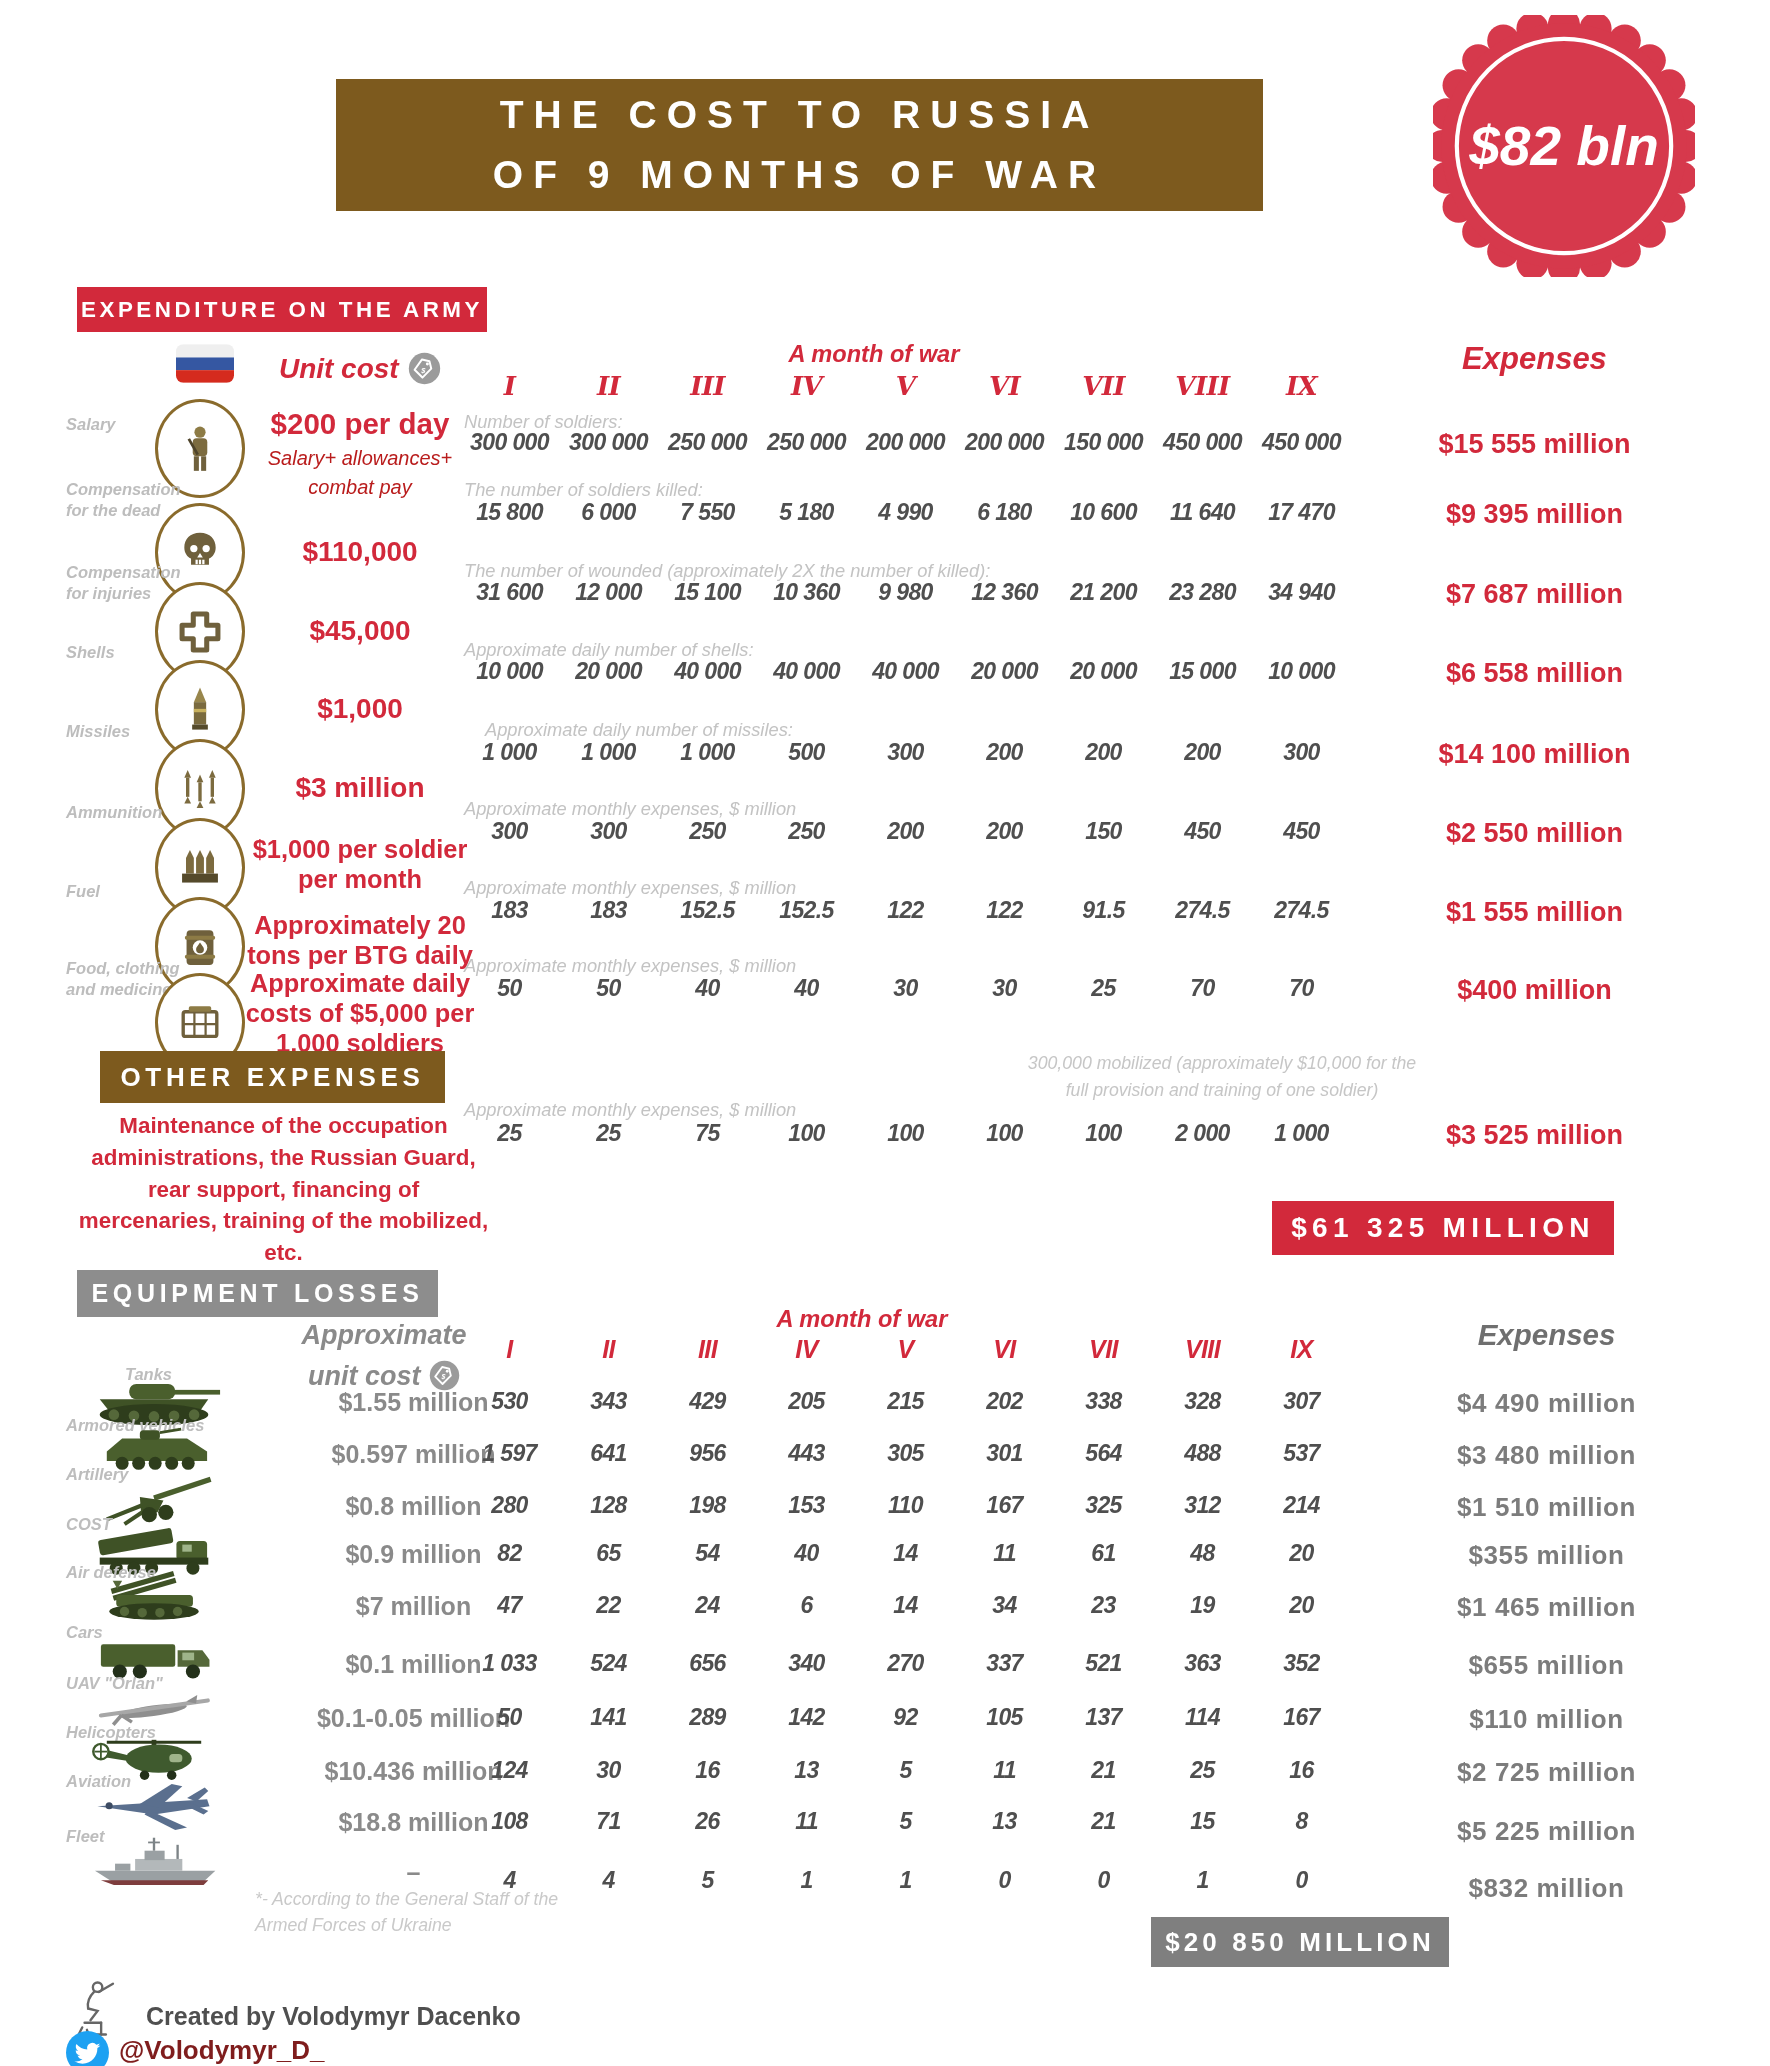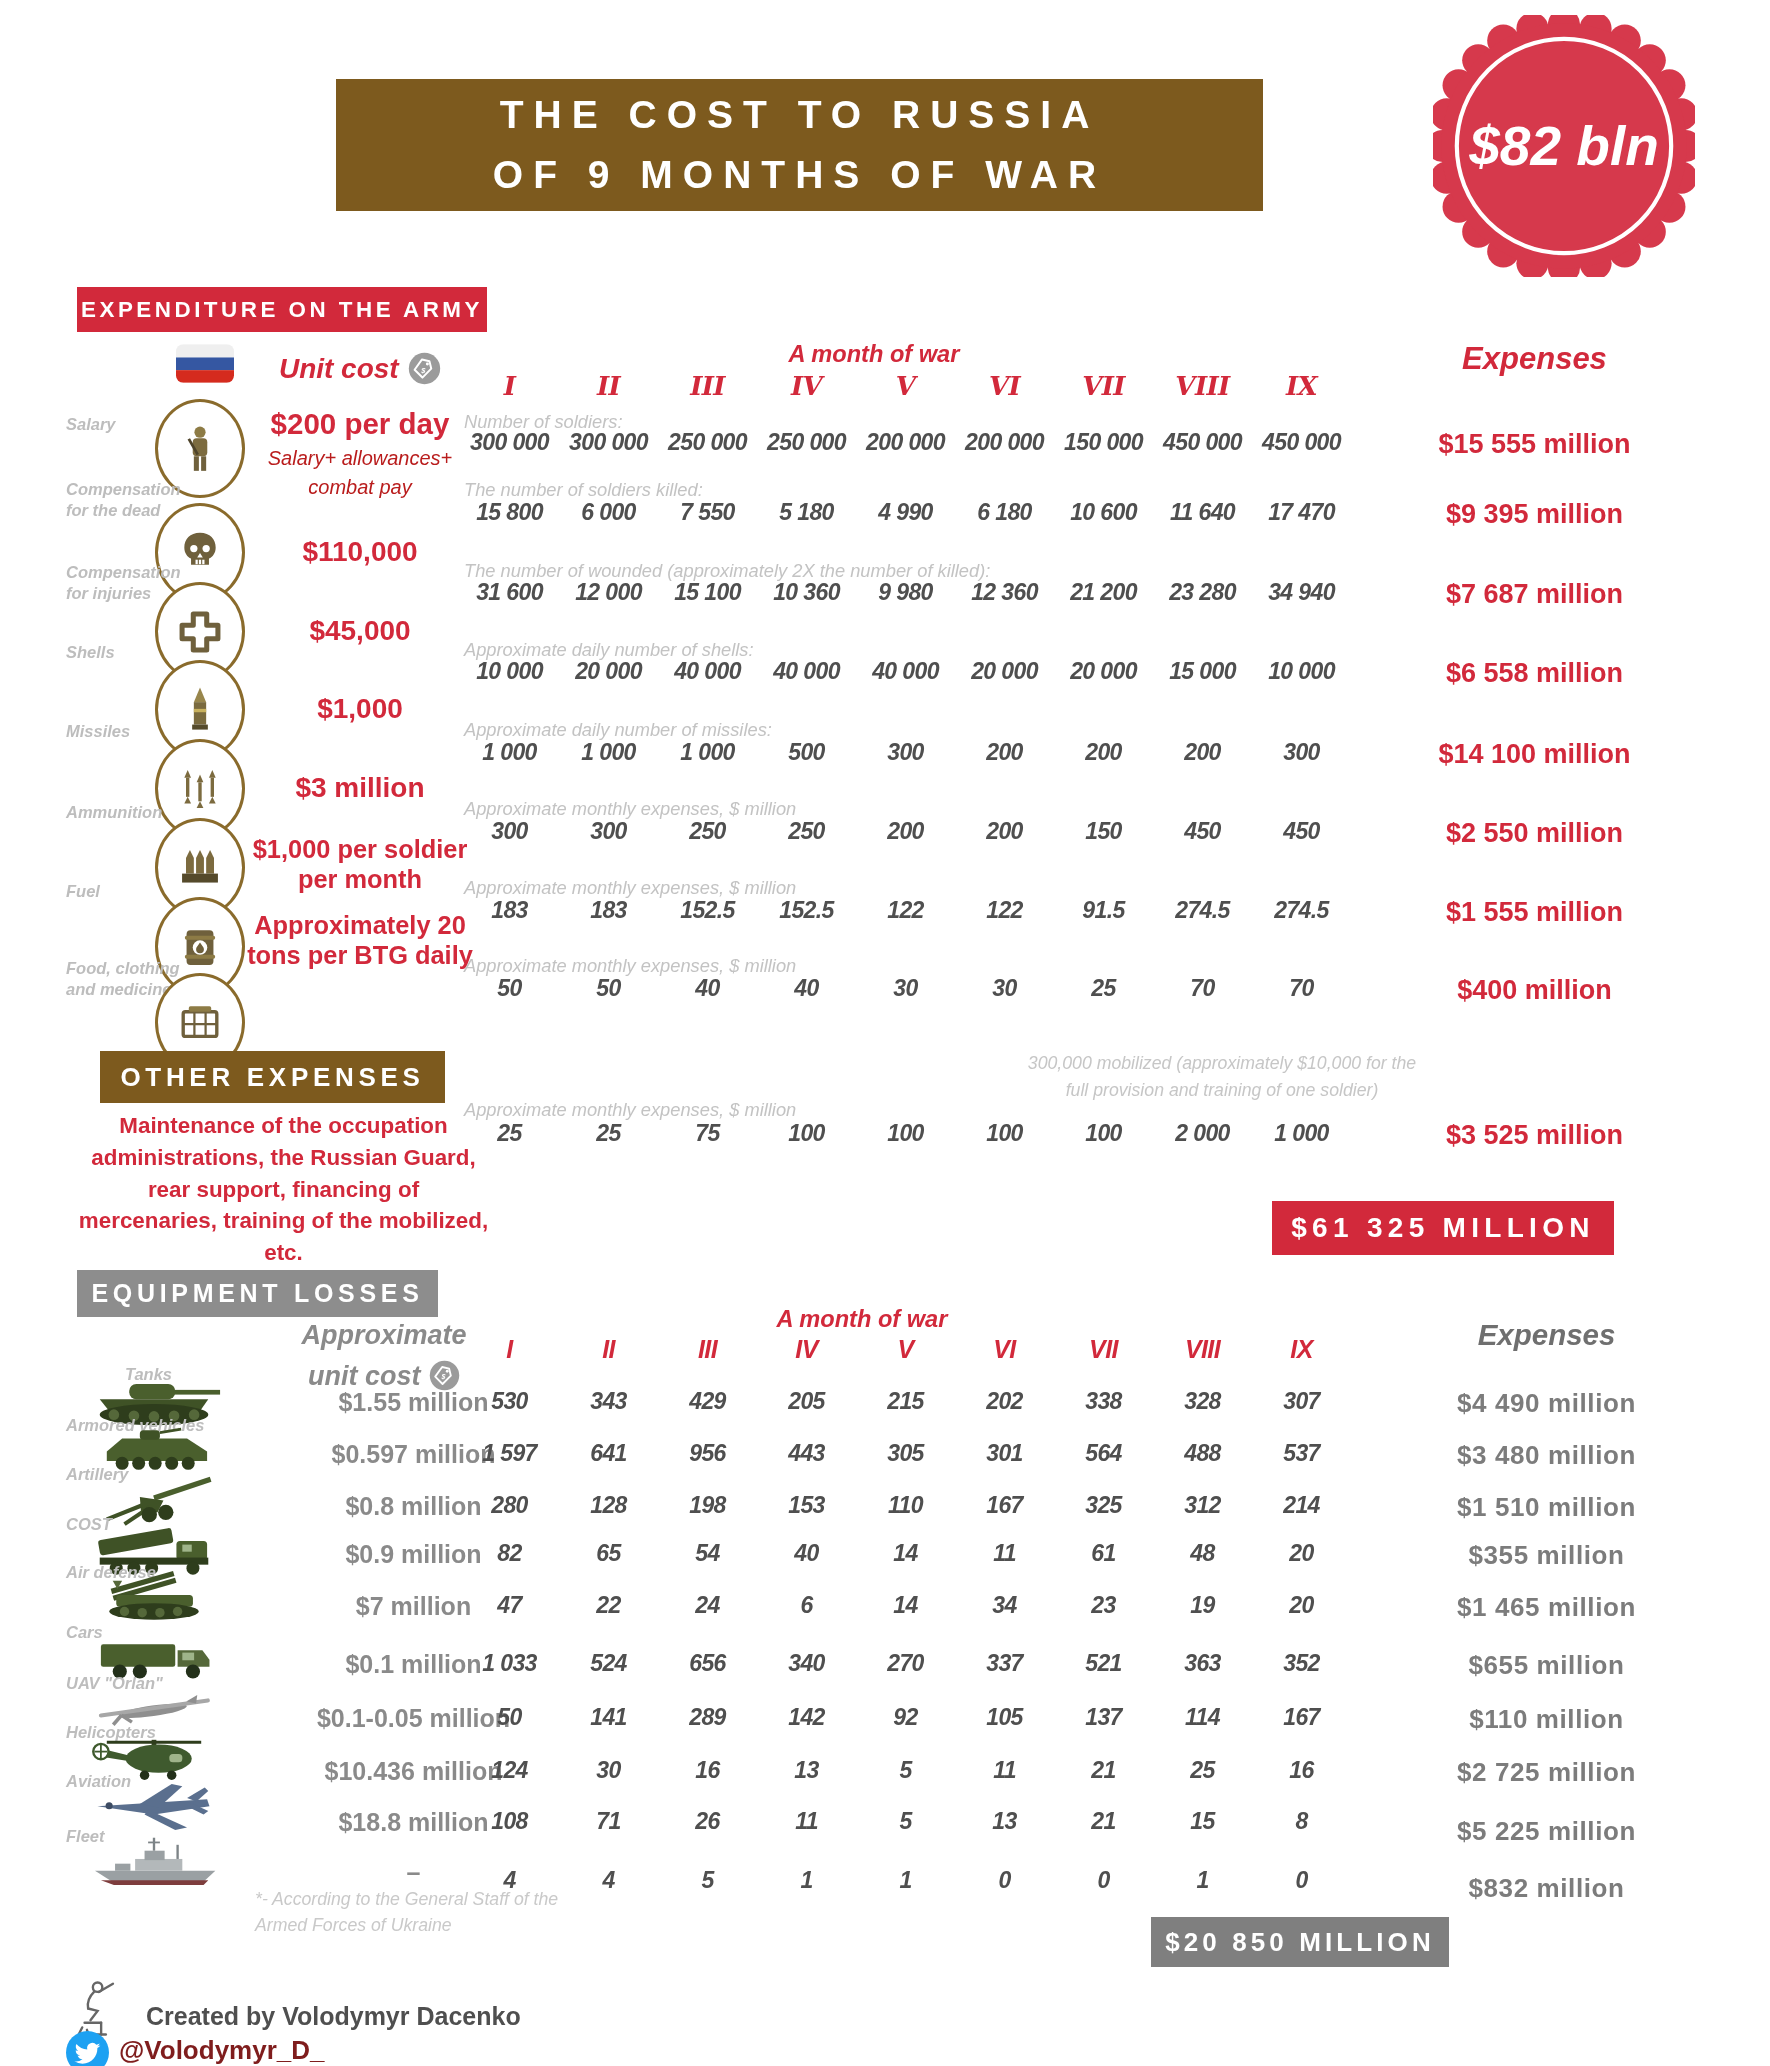--- a/index.html
+++ b/index.html
@@ -248,21 +248,21 @@
         <polygon points="50,24 56,38 44,38"></polygon>
           <rect x="47" y="38" width="6" height="34"></rect>
           <polygon points="50,72 44,84 56,84 50,72"></polygon>
         <polygon points="72,16 78,30 66,30"></polygon>
           <rect x="69" y="30" width="6" height="34"></rect>
           <polygon points="72,64 66,76 78,76 72,64"></polygon>
       </g>
     </svg>
   </div>
   <div class="unit-cost" style="top:771px;font-size:28px;">$3 million</div>
-  <div class="row-label" style="top:719px;">Approximate daily number of missiles:</div>
+  <div class="row-label" style="top:719px;margin-left:21px;">Approximate daily number of missiles:</div>
   <div class="num-row" style="top:739px;">
 
   <span class="cell">1 000</span>
       <span class="cell">1 000</span>
       <span class="cell">1 000</span>
       <span class="cell">500</span>
       <span class="cell">300</span>
       <span class="cell">200</span>
       <span class="cell">200</span>
       <span class="cell">200</span>
@@ -329,20 +329,21 @@
   <div class="side-label" style="top:958px;">Food, clothing and medicine</div>
   <div class="circle-icon" style="top:973px;">
     <svg width="56" height="62" viewBox="0 0 100 100">
       <rect x="20" y="30" width="60" height="44" rx="4" fill="none" stroke="#6f603c" stroke-width="6"></rect>
       <line x1="40" y1="30" x2="40" y2="74" stroke="#6f603c" stroke-width="4"></line>
       <line x1="60" y1="30" x2="60" y2="74" stroke="#6f603c" stroke-width="4"></line>
       <line x1="20" y1="52" x2="80" y2="52" stroke="#6f603c" stroke-width="4"></line>
       <rect x="30" y="20" width="40" height="10" rx="3" fill="#8d7b45"></rect>
     </svg>
   </div>
+  <div class="unit-cost" style="top:969px;line-height:1.18;">Approximate daily costs of $5,000 per 1,000 soldiers</div>
   <div class="row-label" style="top:955px;">Approximate monthly expenses, $ million</div>
   <div class="num-row" style="top:975px;">
 
   <span class="cell">50</span>
       <span class="cell">50</span>
       <span class="cell">40</span>
       <span class="cell">40</span>
       <span class="cell">30</span>
       <span class="cell">30</span>
       <span class="cell">25</span>

